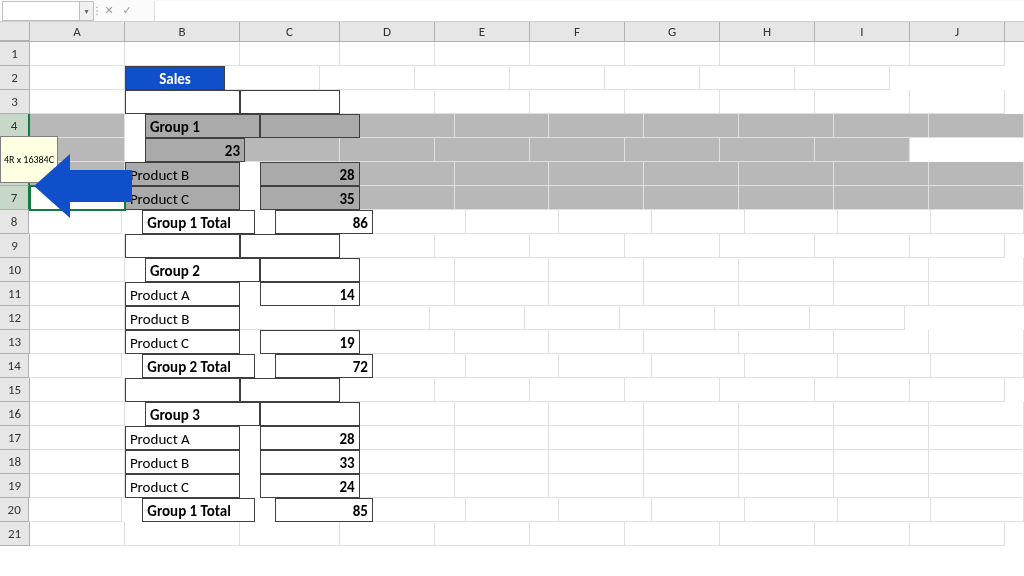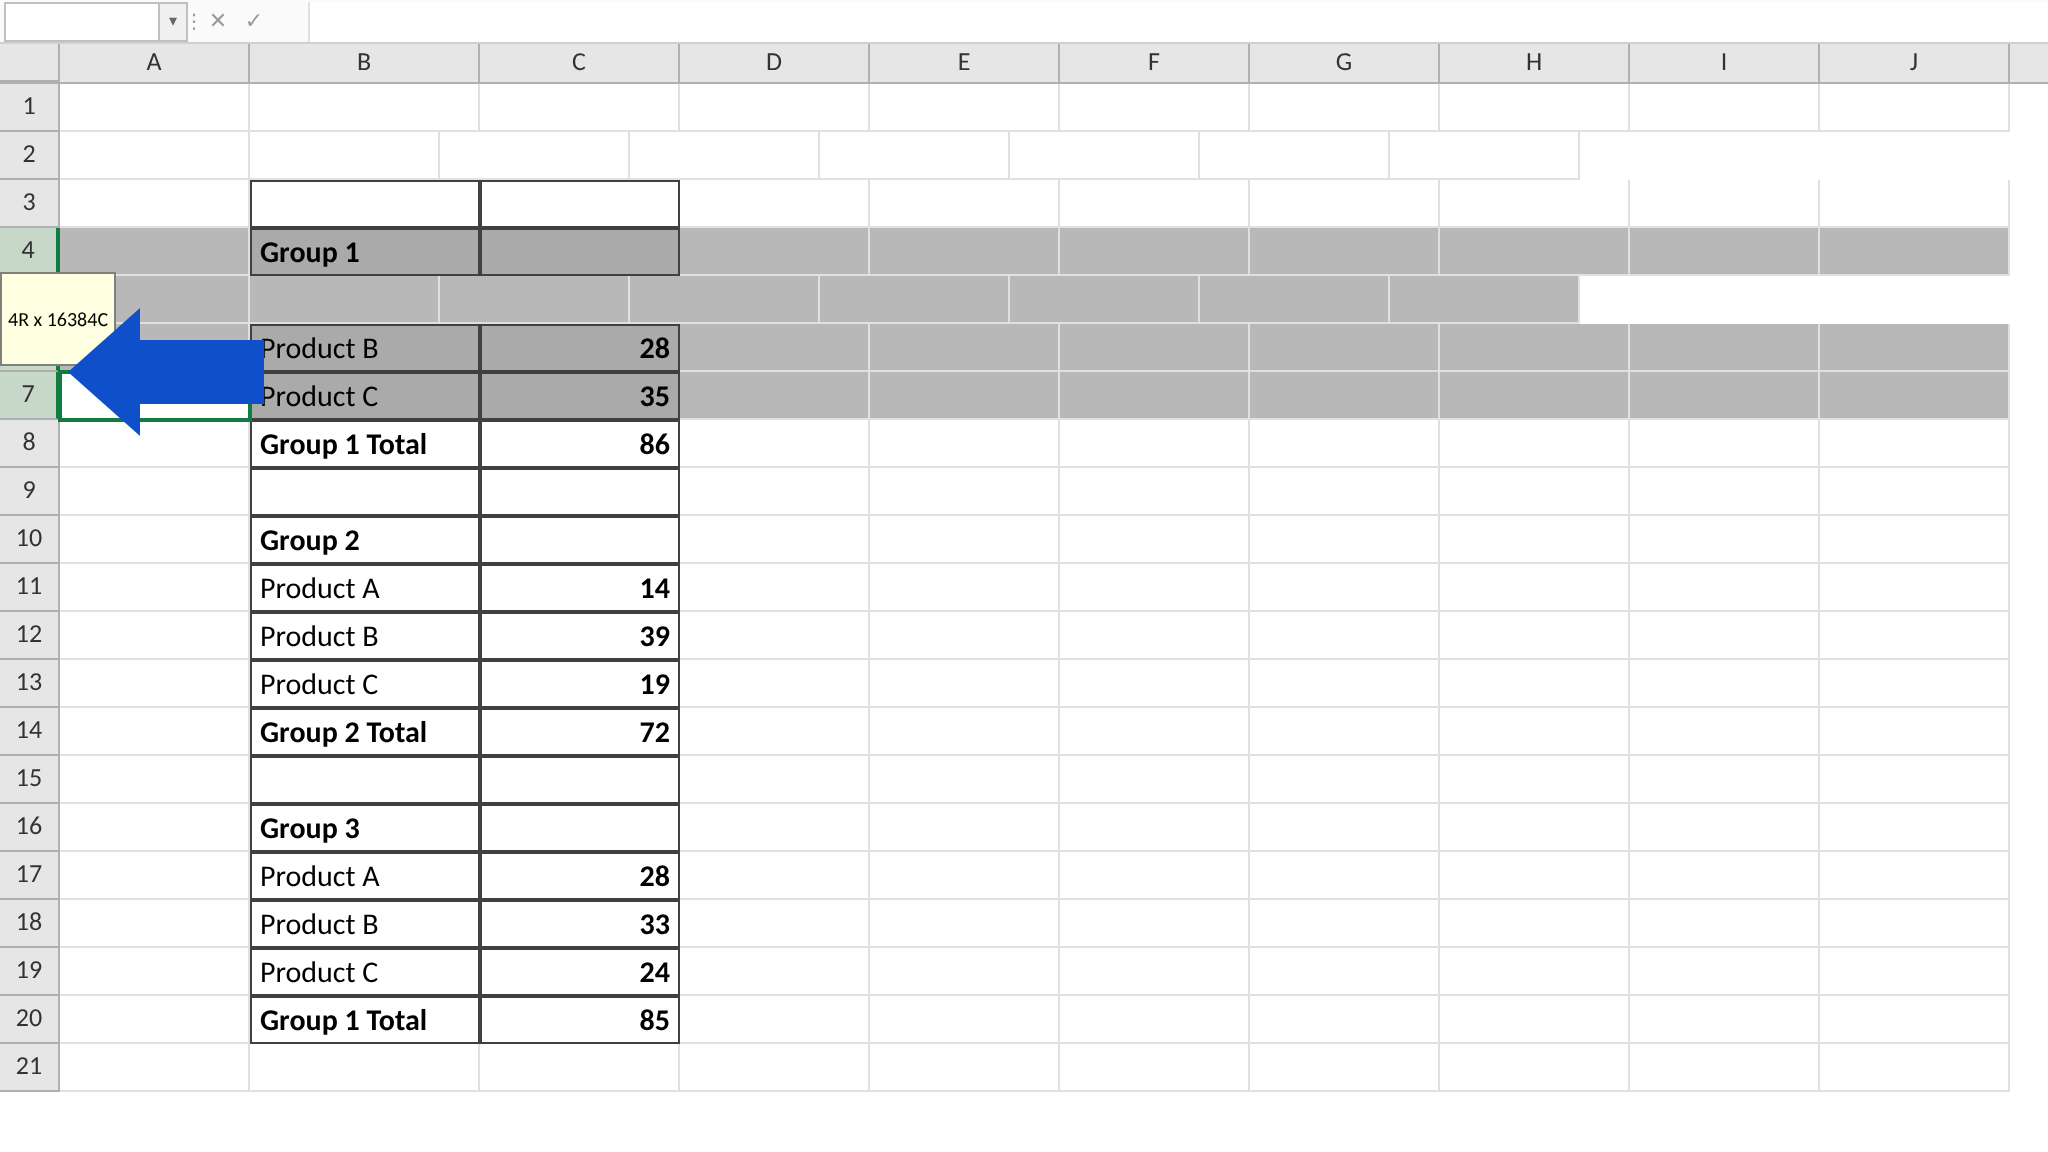--- a/index.html
+++ b/index.html
@@ -22,21 +22,21 @@
 .row { display: flex; height: 24px; }
 .row-h { width: 30px; background: #e6e6e6; border-right: 1px solid #b0b0b0; border-bottom: 1px solid #b0b0b0; text-align: center; font-size: 13px; color: #333; line-height: 24px; }
 .row-h.sel { background: #c8d8c8; border-right: 2px solid #107c41; }
 .cell { border-right: 1px solid #e0e0e0; border-bottom: 1px solid #e0e0e0; padding: 0 4px; line-height: 24px; overflow: hidden; white-space: nowrap; background: #fff; font-size: 15px; }
 .cell.sel { background: #b8b8b8; }
 .cell.active { background: #fff; outline: 2px solid #107c41; outline-offset: -1px; position: relative; z-index: 2; }
 
 .th { background: #0f4fc9; color: #fff; font-weight: bold; text-align: center; border: 1px solid #404040 !important; }
 .tc { border: 1px solid #404040 !important; background: #fff; }
 .tc.sel { background: #aaa; }
-.bold { font-weight: bold; }
+.bold { font-weight: bold; margin-left: 20px; }
 .num { text-align: right; }
 
 .wA { width: 95px; } .wB { width: 115px; } .wC { width: 100px; }
 .wD, .wE, .wF, .wG, .wH, .wI, .wJ { width: 95px; }
 
 .tooltip { position: absolute; top: 114px; left: 0; background: #ffffe1; border: 1px solid #808080; font-size: 10px; padding: 16px 3px; z-index: 10; }
 
 .arrow { position: absolute; top: 140px; left: 34px; z-index: 20; }
 .arrow-body { position: absolute; top: 8px; left: 30px; width: 68px; height: 32px; background: #0f4fc9; }
 .arrow-head { position: absolute; top: -8px; left: 0; width: 0; height: 0; border-top: 32px solid transparent; border-bottom: 32px solid transparent; border-right: 36px solid #0f4fc9; }
@@ -80,20 +80,21 @@
       <div class="cell wF"></div>
       <div class="cell wG"></div>
       <div class="cell wH"></div>
       <div class="cell wI"></div>
       <div class="cell wJ"></div>
   </div>
 
   <div class="row">
     <div class="row-h">2</div>
     <div class="cell wA"></div>
+    <div class="cell wC th">Sales</div>
     <div class="cell wD"></div>
       <div class="cell wE"></div>
       <div class="cell wF"></div>
       <div class="cell wG"></div>
       <div class="cell wH"></div>
       <div class="cell wI"></div>
       <div class="cell wJ"></div>
   </div>
 
   <div class="row">
@@ -120,20 +121,21 @@
       <div class="cell wF sel"></div>
       <div class="cell wG sel"></div>
       <div class="cell wH sel"></div>
       <div class="cell wI sel"></div>
       <div class="cell wJ sel"></div>
   </div>
 
   <div class="row">
     <div class="row-h sel">5</div>
     <div class="cell wA sel"></div>
+    <div class="cell wC tc sel bold num">23</div>
     <div class="cell wD sel"></div>
       <div class="cell wE sel"></div>
       <div class="cell wF sel"></div>
       <div class="cell wG sel"></div>
       <div class="cell wH sel"></div>
       <div class="cell wI sel"></div>
       <div class="cell wJ sel"></div>
   </div>
 
   <div class="row">
@@ -216,21 +218,20 @@
       <div class="cell wF"></div>
       <div class="cell wG"></div>
       <div class="cell wH"></div>
       <div class="cell wI"></div>
       <div class="cell wJ"></div>
     </div>
   <div class="row">
       <div class="row-h">12</div>
       <div class="cell wA"></div>
       <div class="cell wB tc">Product B</div>
-      <div class="cell wC tc bold num">39</div>
       <div class="cell wD"></div>
       <div class="cell wE"></div>
       <div class="cell wF"></div>
       <div class="cell wG"></div>
       <div class="cell wH"></div>
       <div class="cell wI"></div>
       <div class="cell wJ"></div>
     </div>
   <div class="row">
       <div class="row-h">13</div>

